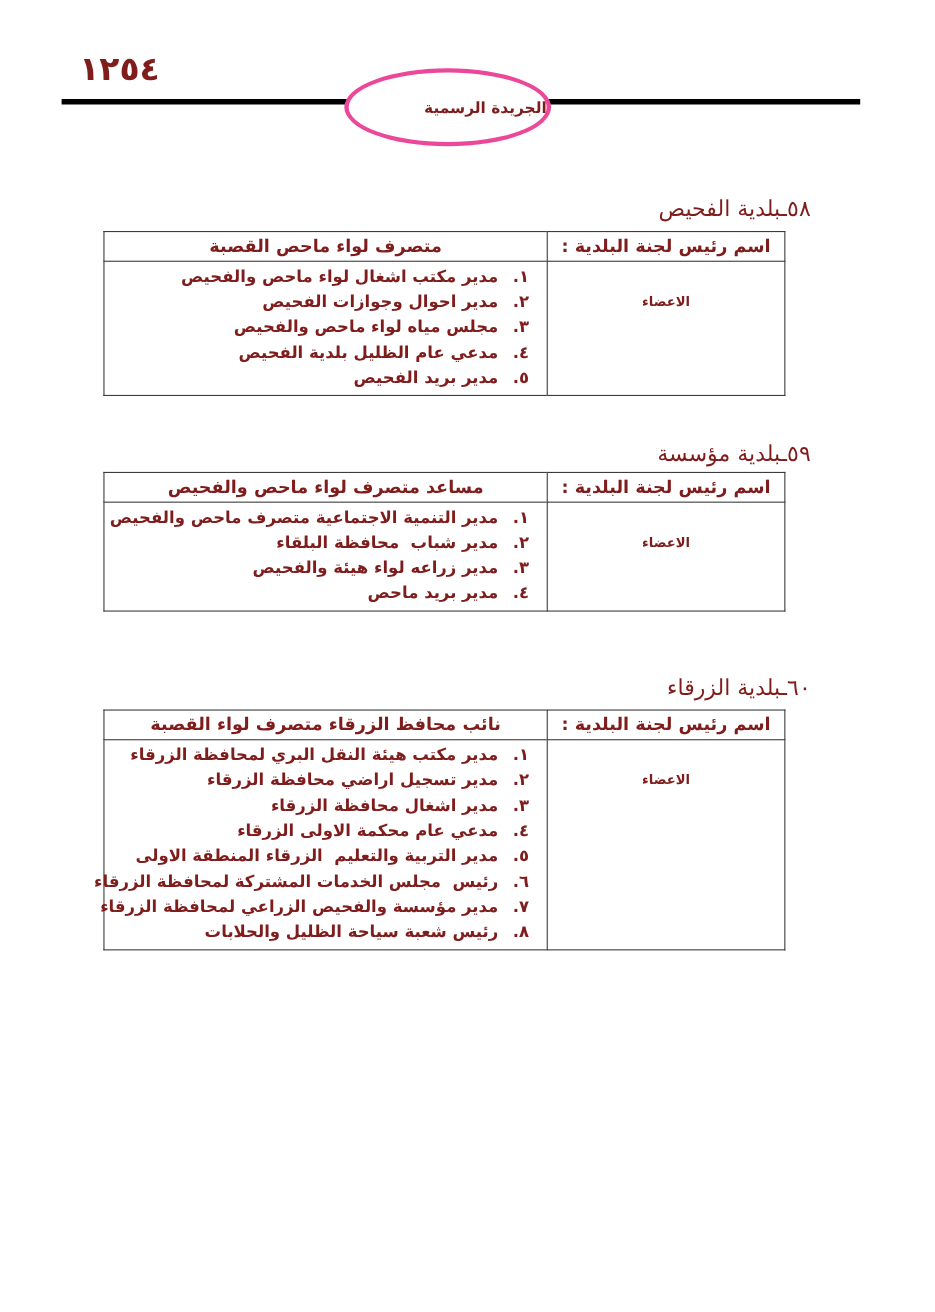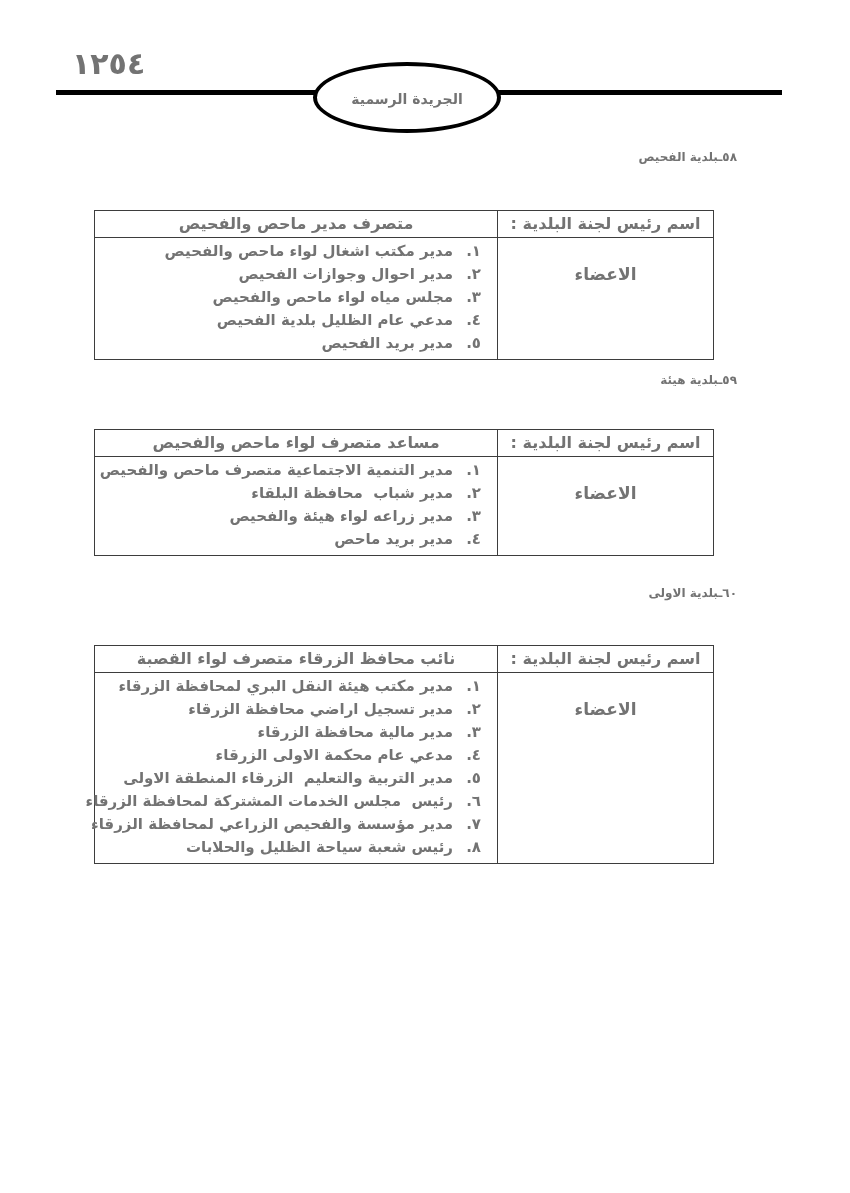--- a/index.html
+++ b/index.html
@@ -3,70 +3,71 @@
 <meta charset="utf-8">
 <style>
   * { margin:0; padding:0; box-sizing:border-box; }
   html,body { background:#ffffff; }
   .page {
     position:relative;
     width:850px; height:911px;
     background:#ffffff;
     font-family:"DejaVu Sans", sans-serif;
     direction:rtl;
-    color:#737373;
+    color:#7f1d1d;
     overflow:hidden;
   }
   
   .page-number {
     position:absolute; left:72px; top:46px;
     font-size:30px; font-weight:bold;
     letter-spacing:3px;
     direction:ltr;
   }
   .header-rule {
     position:absolute; left:56px; top:90px;
     width:726px; height:5px; background:#000;
   }
   .gazette-seal {
     position:absolute; left:313px; top:62px;
     width:188px; height:71px;
     background:#fff;
-    border:4px solid #000000;
+    border:4px solid #ec4899;
     border-radius:50%;
-    display:flex; align-items:center; justify-content:center;
+    display:flex; align-items:center; justify-content:flex-start;
   }
   .gazette-seal .seal-label {
     font-size:14px; font-weight:bold; padding-top:2px;
   }
   
   .section-title {
     position:absolute; right:113px;
-    font-size:12px; font-weight:bold;
+    font-size:20px; font-weight:normal;
     white-space:nowrap;
+    margin-top:27px;
   }
   .tbl-wrap {
     position:absolute; left:94px; width:620px;
   }
   table.committee {
     width:100%; border-collapse:collapse; direction:rtl;
     table-layout:fixed;
   }
   table.committee td {
     border:1px solid #3d3d3d;
     vertical-align:top;
   }
   td.label-col { width:216px; }
   .hdr-cell {
     text-align:center; font-weight:bold; font-size:16px;
     height:27px; line-height:26px;
     white-space:nowrap; overflow:hidden;
   }
   td.members-label-cell {
-    text-align:center; font-weight:bold; font-size:17px;
+    text-align:center; font-weight:bold; font-size:12px;
     padding-top:25px; line-height:23px;
   }
   td.members-cell { padding:2px 16px 4px 6px; }
   .member {
     display:flex; direction:rtl;
     line-height:23px; font-size:15px; font-weight:bold;
     white-space:nowrap;
   }
   .member .num {
     margin-left:10px; flex:0 0 auto; min-width:18px;
@@ -87,21 +88,21 @@
   </div>
 
   <div id="sections-root">
   <div class="section-block">
     <div class="section-title" style="top: 150px;">٥٨ـبلدية الفحيص</div>
     <div class="tbl-wrap" style="top: 210px;">
       <table class="committee">
         <tbody>
               <tr>
           <td class="label-col hdr-cell">اسم رئيس لجنة البلدية :</td>
-          <td class="hdr-cell">متصرف مدير ماحص والفحيص</td>
+          <td class="hdr-cell">متصرف لواء ماحص القصبة</td>
         </tr>
         <tr>
           <td class="label-col members-label-cell">الاعضاء</td>
           <td class="members-cell">
             <div class="members-list">
   <div class="member">
     <span class="num">١.</span>
     <span class="txt">مدير مكتب اشغال لواء ماحص والفحيص</span>
   </div>
 
@@ -126,21 +127,21 @@
   </div>
 </div>
           </td>
         </tr>
       </tbody>
           </table>
     </div>
   </div>
 
   <div class="section-block">
-    <div class="section-title" style="top: 373px;">٥٩ـبلدية هيئة</div>
+    <div class="section-title" style="top: 373px;">٥٩ـبلدية مؤسسة</div>
     <div class="tbl-wrap" style="top: 429px;">
       <table class="committee">
         <tbody>
               <tr>
           <td class="label-col hdr-cell">اسم رئيس لجنة البلدية :</td>
           <td class="hdr-cell">مساعد متصرف لواء ماحص والفحيص</td>
         </tr>
         <tr>
           <td class="label-col members-label-cell">الاعضاء</td>
           <td class="members-cell">
@@ -166,21 +167,21 @@
   </div>
 </div>
           </td>
         </tr>
       </tbody>
           </table>
     </div>
   </div>
 
   <div class="section-block">
-    <div class="section-title" style="top: 586px;">٦٠ـبلدية الاولى</div>
+    <div class="section-title" style="top: 586px;">٦٠ـبلدية الزرقاء</div>
     <div class="tbl-wrap" style="top: 645px;">
       <table class="committee">
         <tbody>
               <tr>
           <td class="label-col hdr-cell">اسم رئيس لجنة البلدية :</td>
           <td class="hdr-cell">نائب محافظ الزرقاء متصرف لواء القصبة</td>
         </tr>
         <tr>
           <td class="label-col members-label-cell">الاعضاء</td>
           <td class="members-cell">
@@ -190,21 +191,21 @@
     <span class="txt">مدير مكتب هيئة النقل البري لمحافظة الزرقاء</span>
   </div>
 
   <div class="member">
     <span class="num">٢.</span>
     <span class="txt">مدير تسجيل اراضي محافظة الزرقاء</span>
   </div>
 
   <div class="member">
     <span class="num">٣.</span>
-    <span class="txt">مدير مالية محافظة الزرقاء</span>
+    <span class="txt">مدير اشغال محافظة الزرقاء</span>
   </div>
 
   <div class="member">
     <span class="num">٤.</span>
     <span class="txt">مدعي عام محكمة الاولى الزرقاء</span>
   </div>
 
   <div class="member">
     <span class="num">٥.</span>
     <span class="txt">مدير التربية والتعليم  الزرقاء المنطقة الاولى</span>

